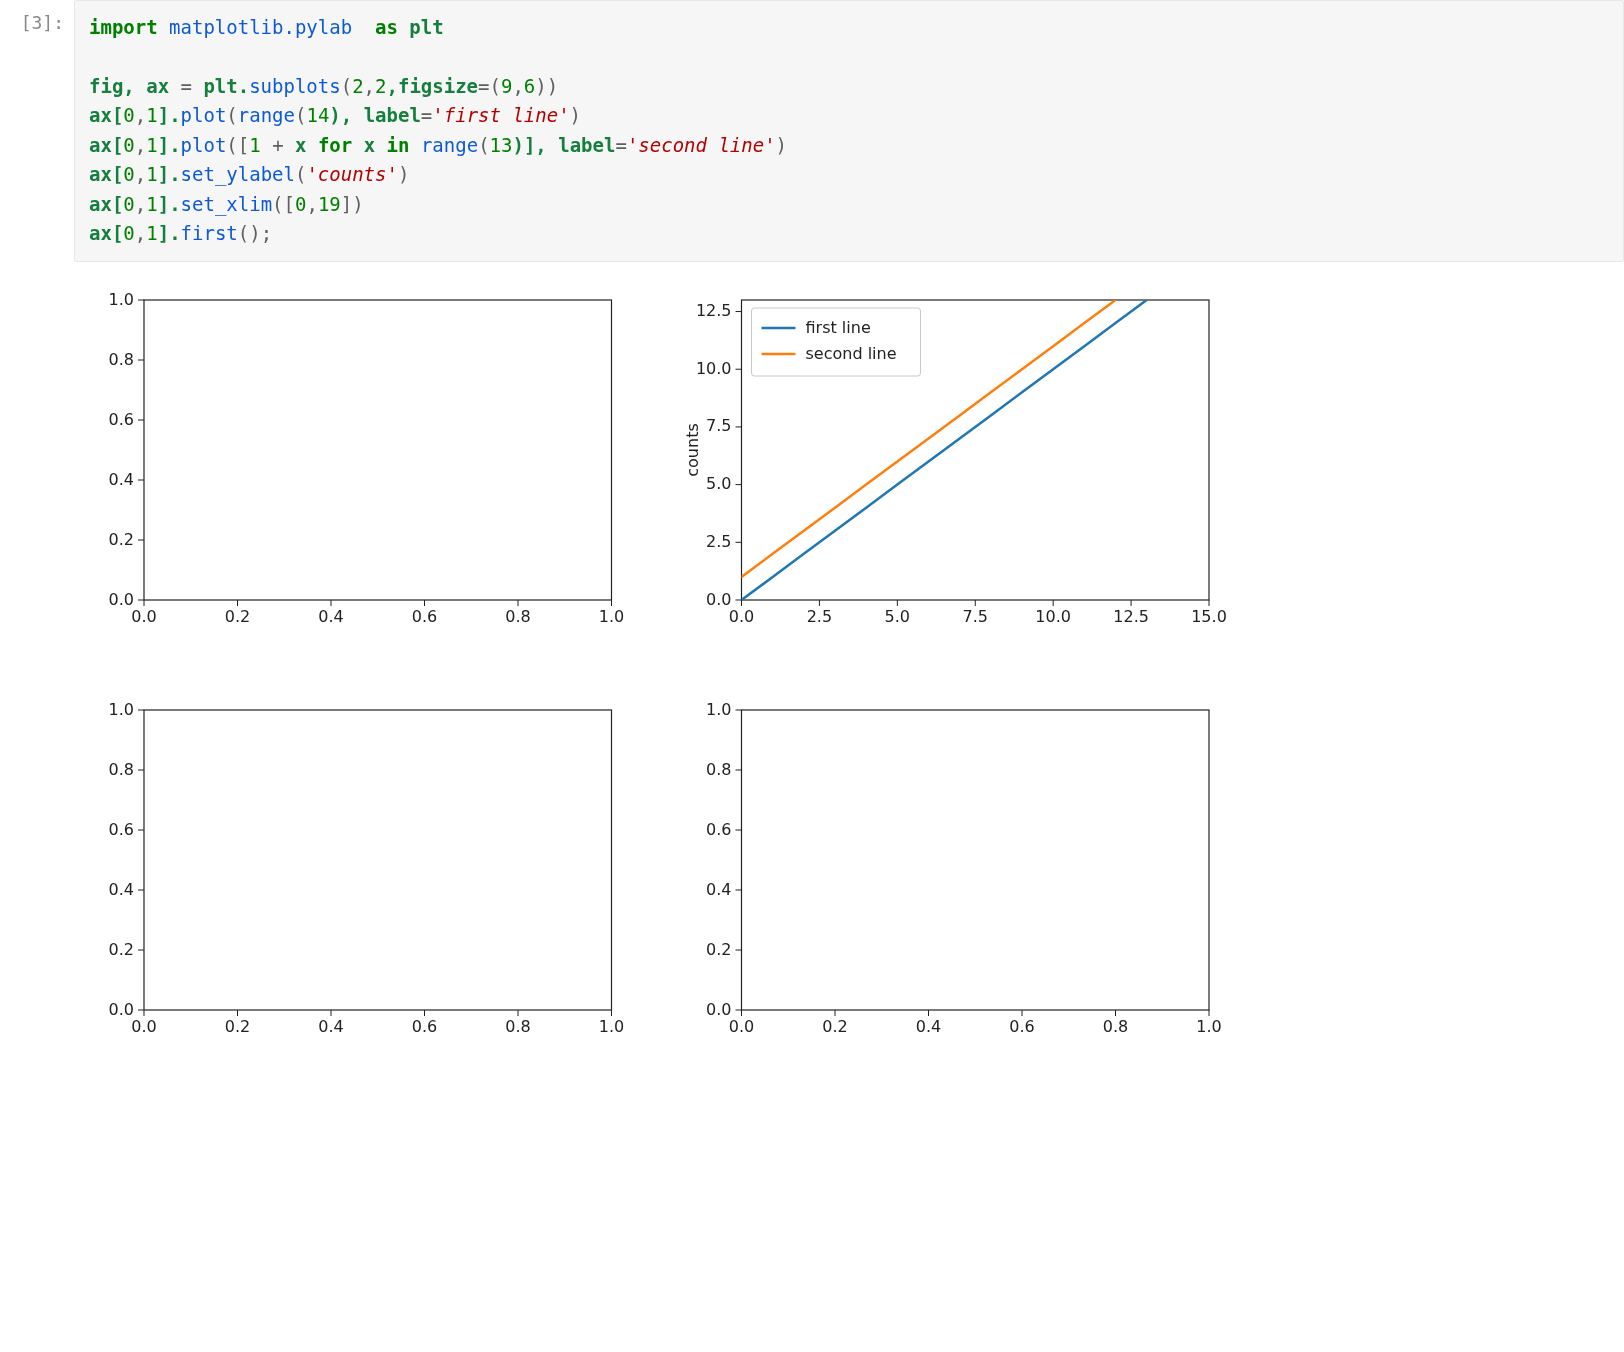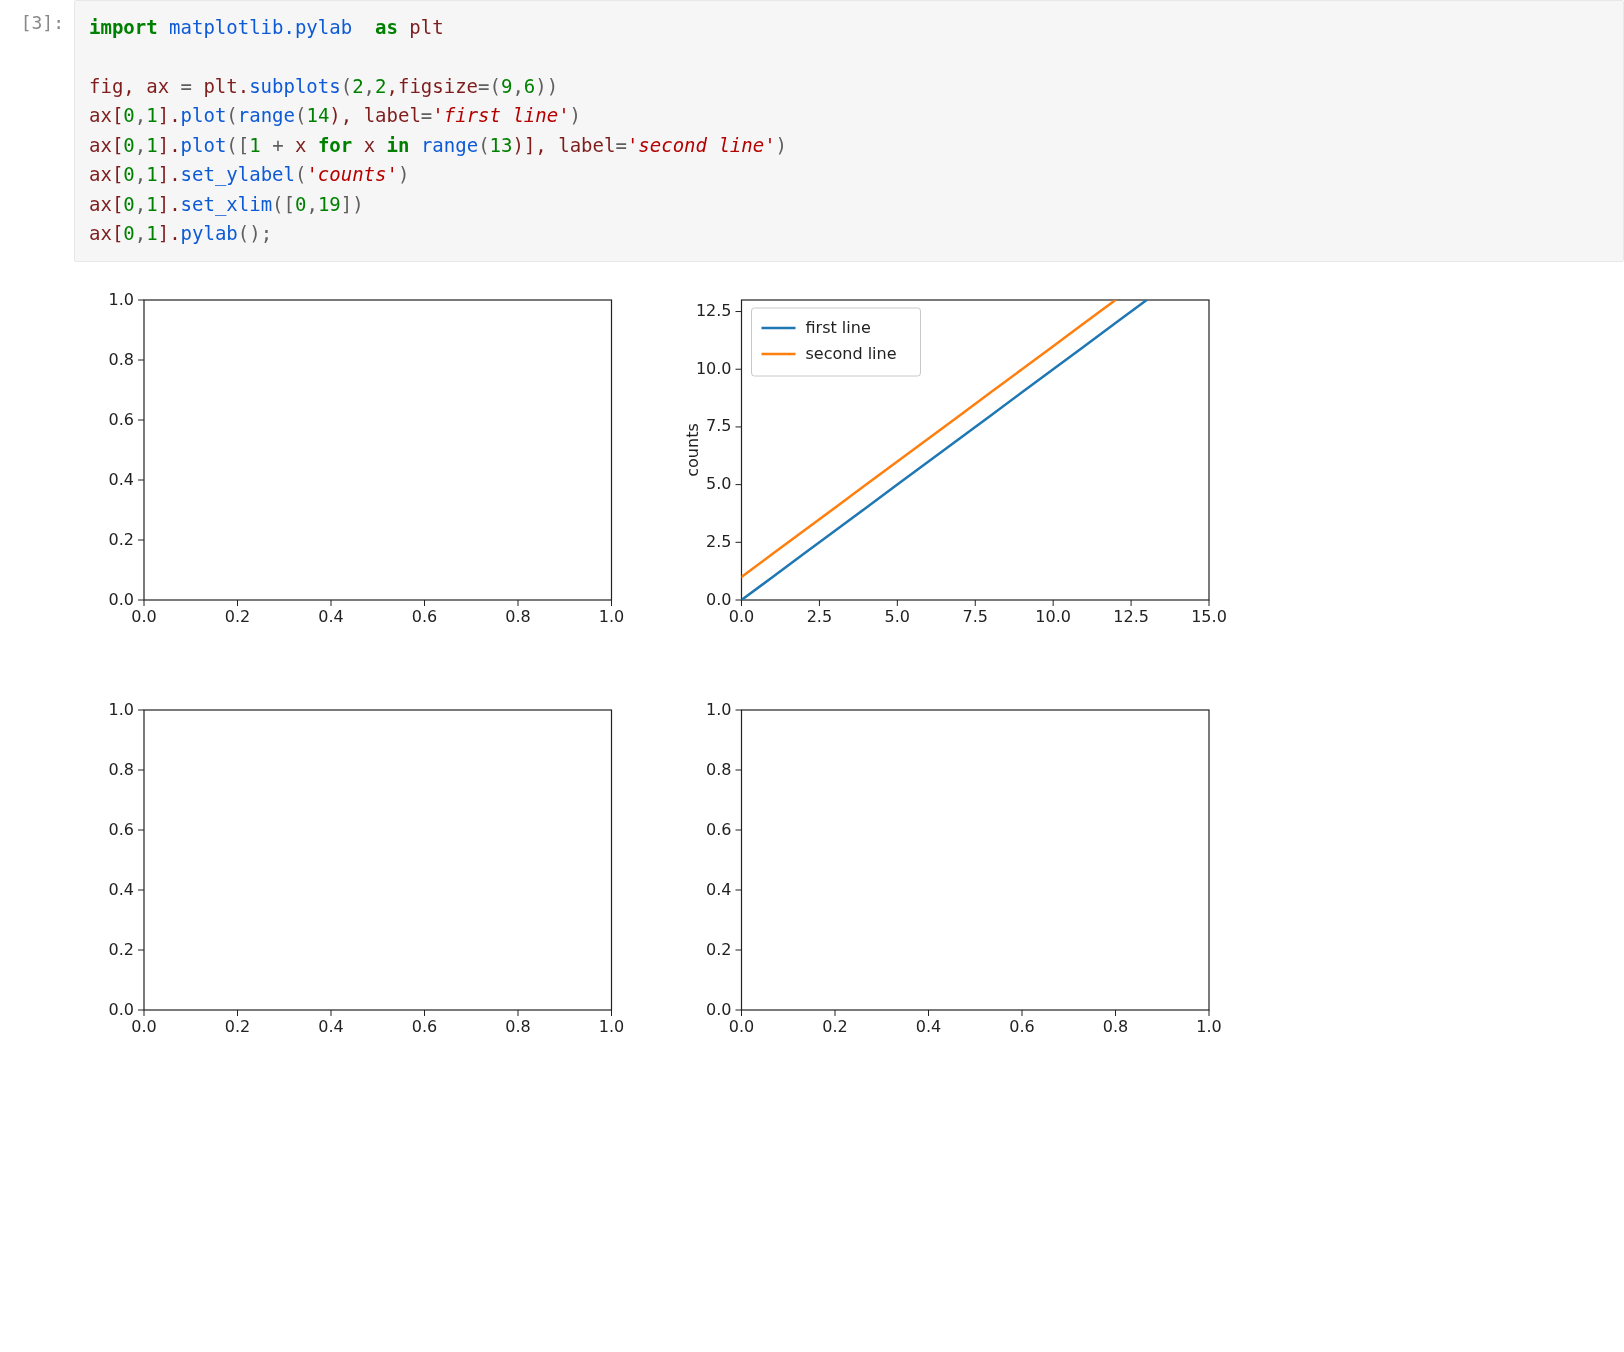--- a/index.html
+++ b/index.html
@@ -36,21 +36,21 @@
     line-height: 1.55;
     white-space: pre;
     overflow-x: auto;
   }
   
   .tok-kw   { color: #008000; font-weight: 600; }       
   .tok-mod  { color: #0e5ad6; }                           
   .tok-op   { color: #5f5f5f; }                           
   .tok-num  { color: #008000; }                           
   .tok-str  { color: #b50000; font-style: italic; }                           
-  .tok-name { color: #7f1d1d; }                              
+  .tok-name { color: #15803d; font-weight: bold; }                              
 
   .output-area {
     margin-left: 74px;
     padding-top: 10px;
   }
   svg.figure {
     display: block;
   }
   .axis-label, .tick-label {
     font-family: "DejaVu Sans", Arial, sans-serif;
@@ -65,21 +65,21 @@
 
 <div class="notebook-cell">
   <div class="prompt">[3]:</div>
   <div class="code-area" id="code-area"><span class="tok-kw">import</span><span class="tok-name"> </span><span class="tok-mod">matplotlib.pylab</span><span class="tok-name">  </span><span class="tok-kw">as</span><span class="tok-name"> </span><span class="tok-name">plt</span><span class="tok-name">
 
 </span><span class="tok-name">fig, ax </span><span class="tok-op">=</span><span class="tok-name"> plt.</span><span class="tok-mod">subplots</span><span class="tok-op">(</span><span class="tok-num">2</span><span class="tok-op">,</span><span class="tok-num">2</span><span class="tok-name">,figsize</span><span class="tok-op">=</span><span class="tok-op">(</span><span class="tok-num">9</span><span class="tok-op">,</span><span class="tok-num">6</span><span class="tok-op">))</span><span class="tok-name">
 </span><span class="tok-name">ax[</span><span class="tok-num">0</span><span class="tok-op">,</span><span class="tok-num">1</span><span class="tok-name">].</span><span class="tok-mod">plot</span><span class="tok-op">(</span><span class="tok-mod">range</span><span class="tok-op">(</span><span class="tok-num">14</span><span class="tok-name">), label</span><span class="tok-op">=</span><span class="tok-str">'first line'</span><span class="tok-op">)</span><span class="tok-name">
 </span><span class="tok-name">ax[</span><span class="tok-num">0</span><span class="tok-op">,</span><span class="tok-num">1</span><span class="tok-name">].</span><span class="tok-mod">plot</span><span class="tok-op">([</span><span class="tok-num">1</span><span class="tok-name"> </span><span class="tok-op">+</span><span class="tok-name"> x </span><span class="tok-kw">for</span><span class="tok-name"> x </span><span class="tok-kw">in</span><span class="tok-name"> </span><span class="tok-mod">range</span><span class="tok-op">(</span><span class="tok-num">13</span><span class="tok-name">)], label</span><span class="tok-op">=</span><span class="tok-str">'second line'</span><span class="tok-op">)</span><span class="tok-name">
 </span><span class="tok-name">ax[</span><span class="tok-num">0</span><span class="tok-op">,</span><span class="tok-num">1</span><span class="tok-name">].</span><span class="tok-mod">set_ylabel</span><span class="tok-op">(</span><span class="tok-str">'counts'</span><span class="tok-op">)</span><span class="tok-name">
 </span><span class="tok-name">ax[</span><span class="tok-num">0</span><span class="tok-op">,</span><span class="tok-num">1</span><span class="tok-name">].</span><span class="tok-mod">set_xlim</span><span class="tok-op">([</span><span class="tok-num">0</span><span class="tok-op">,</span><span class="tok-num">19</span><span class="tok-op">])</span><span class="tok-name">
-</span><span class="tok-name">ax[</span><span class="tok-num">0</span><span class="tok-op">,</span><span class="tok-num">1</span><span class="tok-name">].</span><span class="tok-mod">pylab</span><span class="tok-op">();</span></div>
+</span><span class="tok-name">ax[</span><span class="tok-num">0</span><span class="tok-op">,</span><span class="tok-num">1</span><span class="tok-name">].</span><span class="tok-mod">first</span><span class="tok-op">();</span></div>
 </div>
 
 <div class="output-area">
   <svg id="figure" class="figure" width="1155" height="770" viewBox="0 0 1155 770">
       <g transform="translate(10,10)">
         <rect x="60" y="10" width="467.5" height="300" fill="none" stroke="#222222" stroke-width="1.2"></rect>
         <line x1="60" y1="310" x2="60" y2="316" stroke="#222222" stroke-width="1"></line>
         <text x="60" y="320" text-anchor="middle" dominant-baseline="hanging" class="tick-label">0.0</text>
         <line x1="153.5" y1="310" x2="153.5" y2="316" stroke="#222222" stroke-width="1"></line>
         <text x="153.5" y="320" text-anchor="middle" dominant-baseline="hanging" class="tick-label">0.2</text>

